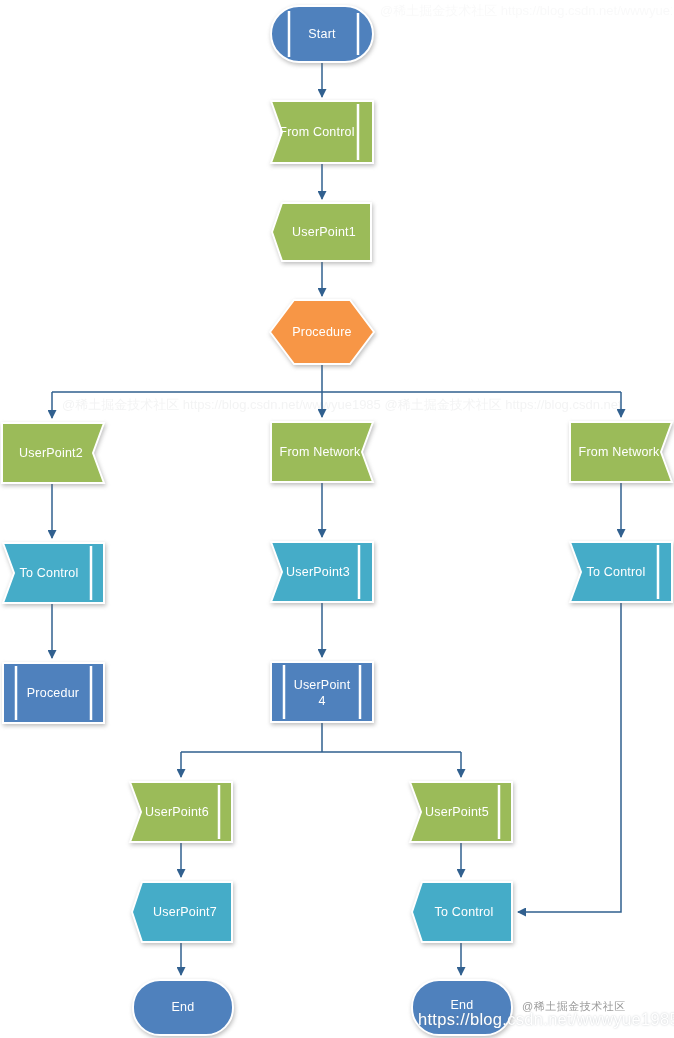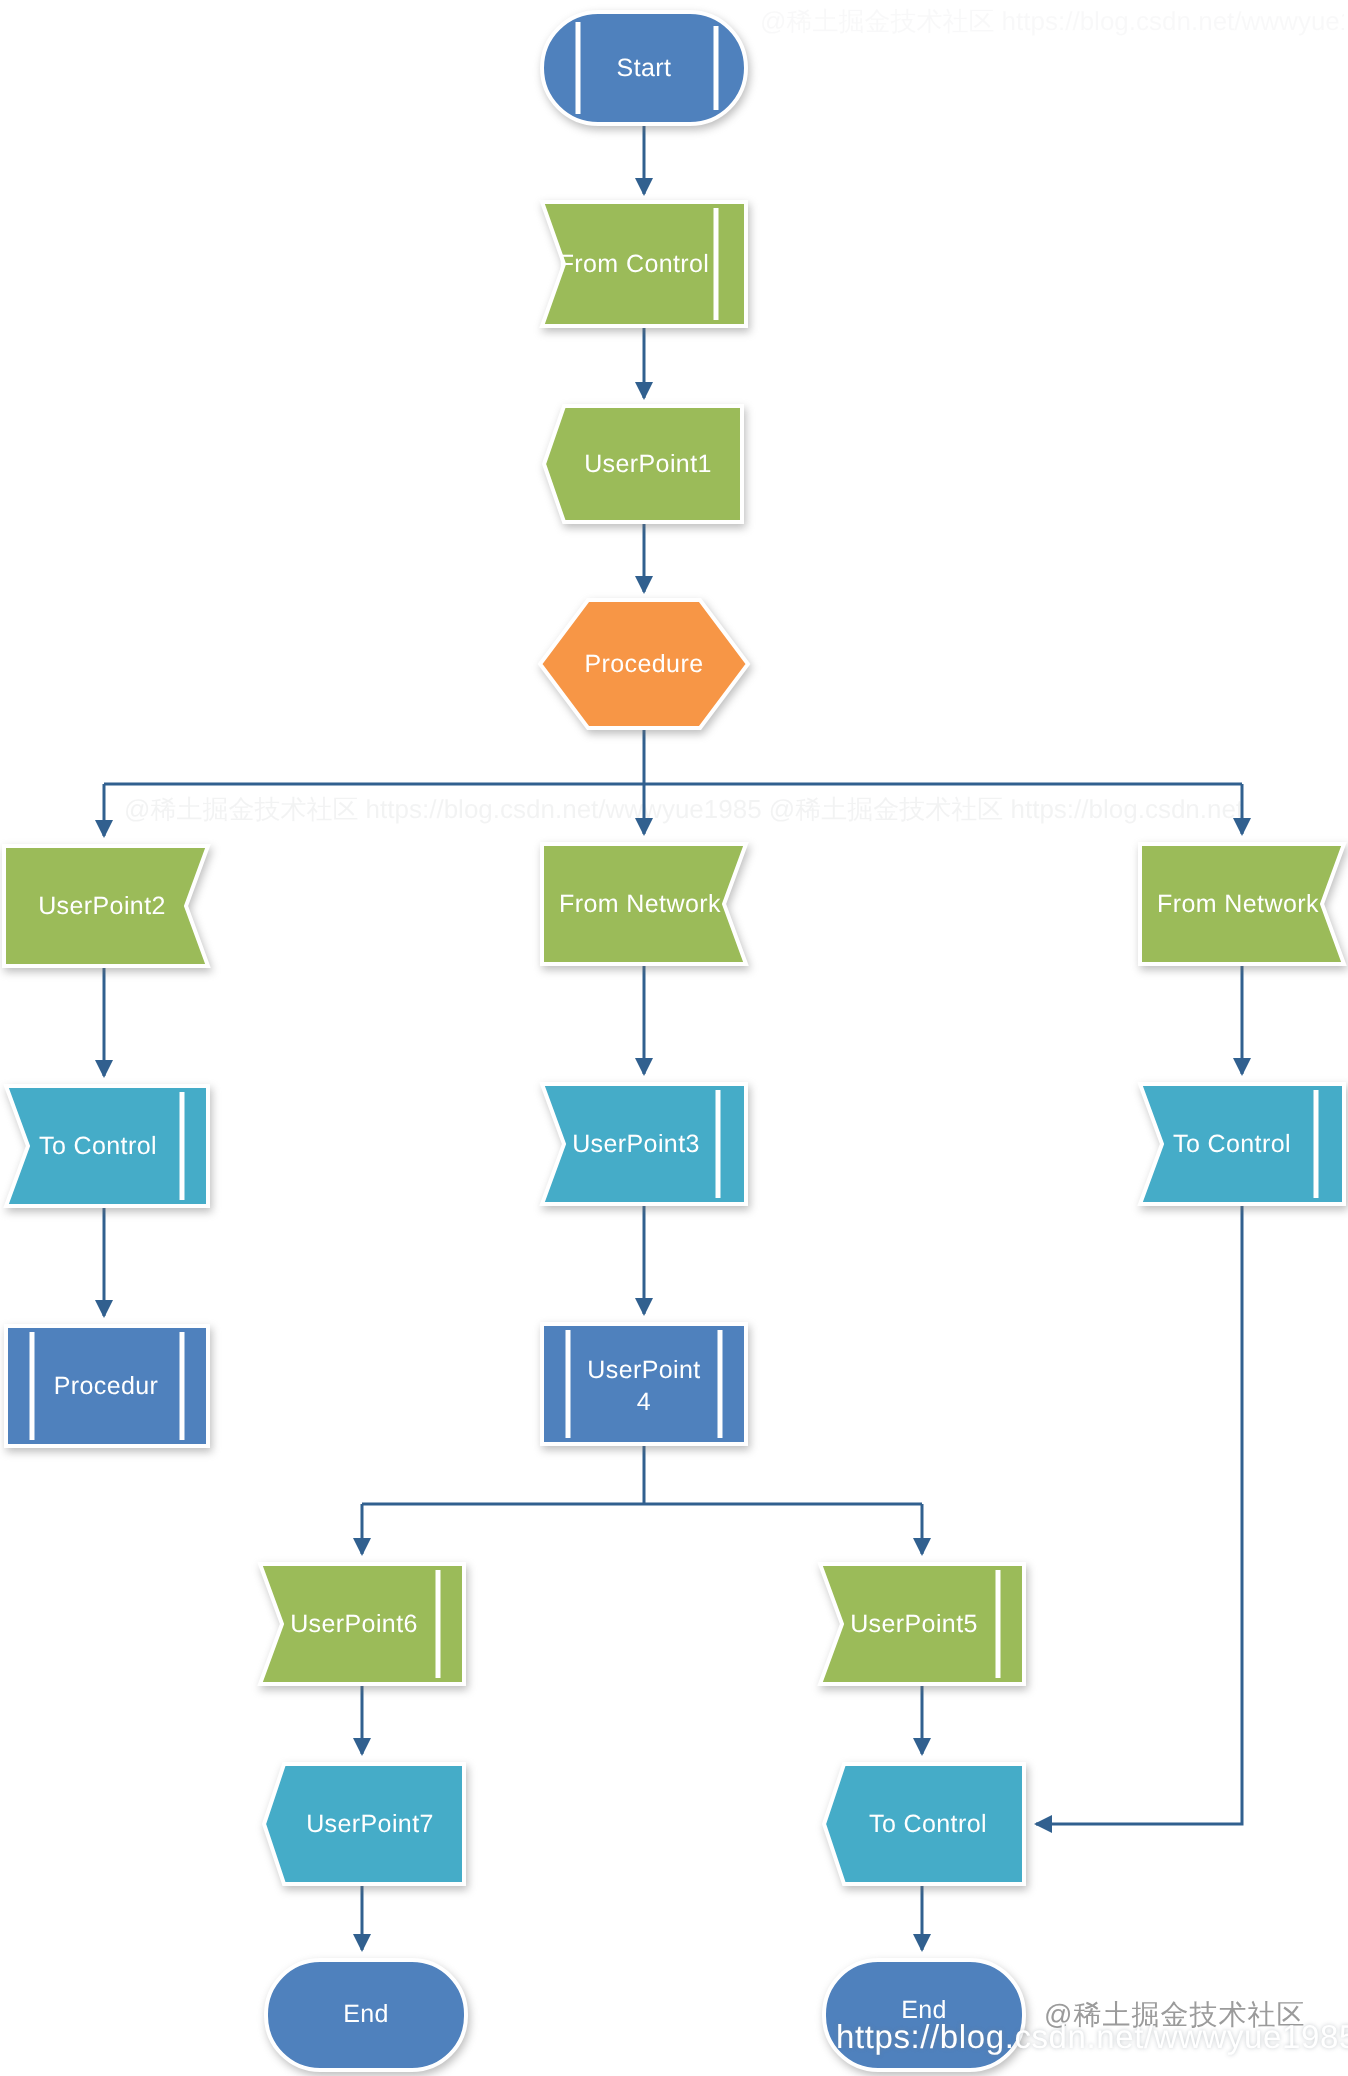--- a/index.html
+++ b/index.html
@@ -12,21 +12,21 @@
   .shape{stroke:#ffffff;stroke-width:2;}
   .stripe{stroke:#ffffff;stroke-width:2.5;fill:none;}
   .nlabel{
     fill:#ffffff;font-family:"Liberation Sans", sans-serif;font-size:12.5px;
     text-anchor:middle;dominant-baseline:central;letter-spacing:.2px;
   }
   .wire{fill:none;stroke:#31608F;stroke-width:1.5;}
   .arrow{fill:none;stroke:#31608F;stroke-width:1.5;marker-end:url(#ah);}
   .wm-community{
     position:absolute;left:522px;top:999px;z-index:3;
-    font-size:14px;color:#9b9b9b;white-space:nowrap;letter-spacing:.5px;text-align:right;
+    font-size:11px;color:#9b9b9b;white-space:nowrap;letter-spacing:.5px;text-align:right;
   }
   .wm-url{
     position:absolute;left:418px;top:1010px;z-index:3;
     font-size:16.5px;color:#ffffff;white-space:nowrap;letter-spacing:.3px;
     text-shadow:0 0 2px rgba(120,130,140,0.45);
   }
   .wm-faint-mid{
     position:absolute;left:62px;top:396px;width:560px;z-index:0;
     font-size:13px;color:#6a6f74;opacity:.08;white-space:nowrap;overflow:hidden;
   }

